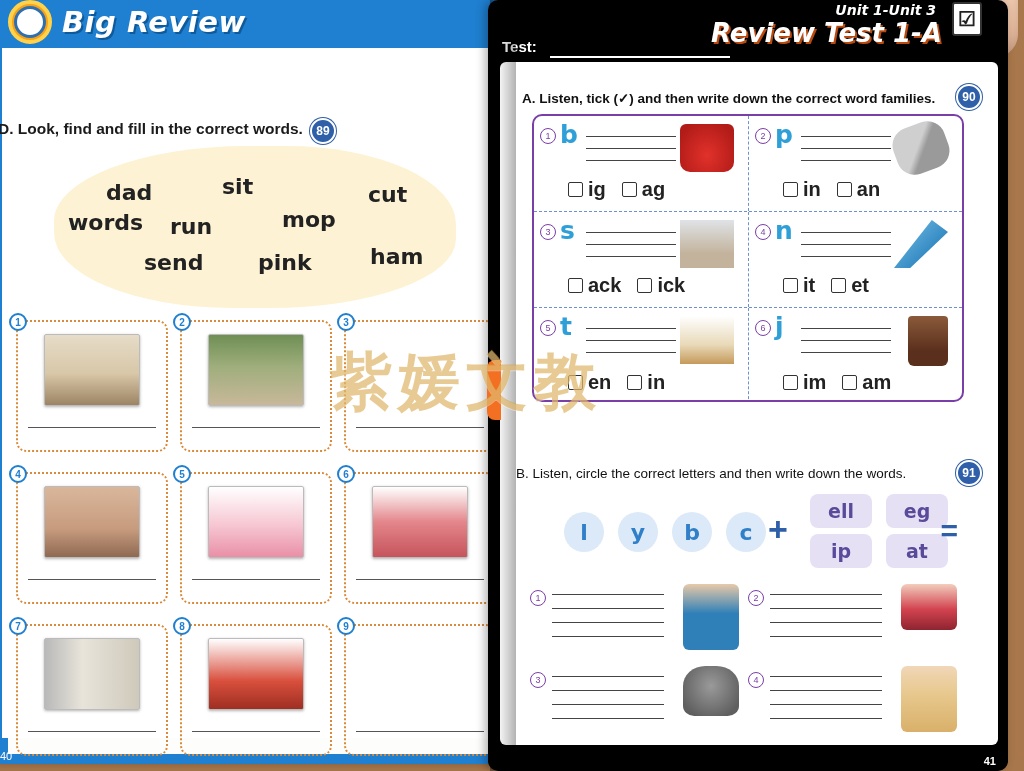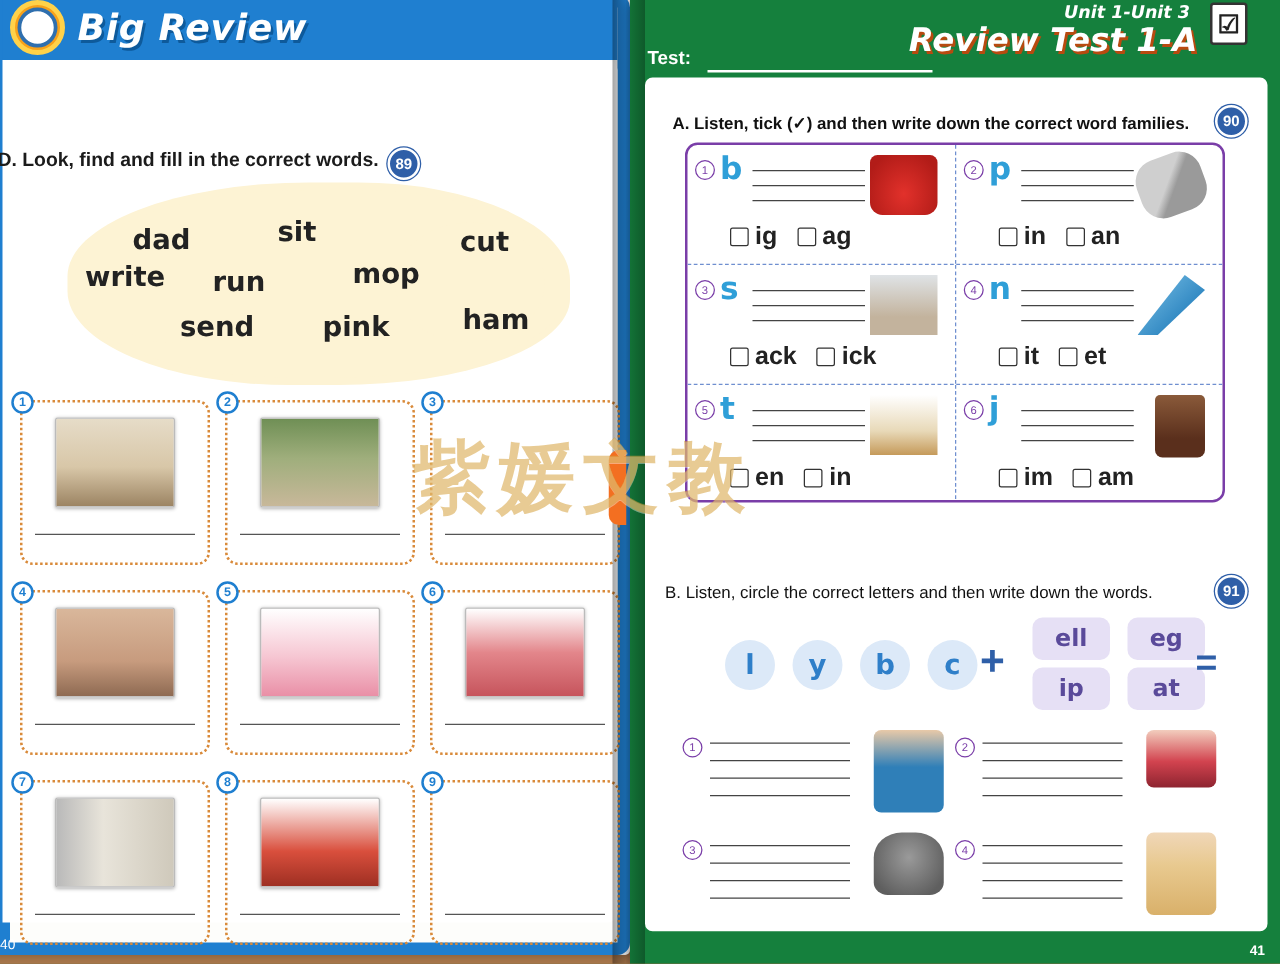--- a/index.html
+++ b/index.html
@@ -127,23 +127,24 @@
     width:96px; height:72px; border-radius:2px;
     box-shadow:0 1px 3px rgba(0,0,0,.3);
   }
   .cell .line {
     position:absolute; left:10px; right:10px; bottom:22px;
     border-bottom:1.5px solid #555;
   }
 
   
   #page-right {
-    left:504px; top:0; width:520px; height:771px;
-    background:#15803d;
+    left:488px; top:0; width:520px; height:771px;
+    background:#000000;
     box-shadow:-3px 0 10px rgba(0,0,0,.3);
+    border-radius:10px;
   }
   #right-inner {
     position:absolute; left:12px; top:62px; right:10px; bottom:26px;
     background:#fff; border-radius:6px;
   }
   #right-header {
     position:absolute; left:0; top:0; width:100%; height:62px;
   }
   #unit-label {
     position:absolute; right:72px; top:2px; color:#ffffff;
@@ -274,21 +275,21 @@
 
     <div id="left-page-no">40</div>
 
     <div id="left-inner">
       <div class="instr" id="d-instruction">D. Look, find and fill in the correct words.</div>
       <div class="badge" id="badge89">89</div>
 
       <div id="word-cloud">
         <span class="cw" style="left:46px; top:28px;">dad</span>
         <span class="cw" style="left:162px; top:22px;text-align:center;">sit</span>
-        <span class="cw" style="left:8px;  top:58px;">write</span>
+        <span class="cw" style="left:8px;  top:58px;">words</span>
         <span class="cw" style="left:110px; top:62px;">run</span>
         <span class="cw" style="left:222px; top:55px;">mop</span>
         <span class="cw" style="left:308px; top:30px;">cut</span>
         <span class="cw" style="left:84px;  top:98px;">send</span>
         <span class="cw" style="left:198px; top:98px;">pink</span>
         <span class="cw" style="left:310px; top:92px;">ham</span>
       </div>
 
       <div id="grid">
 

